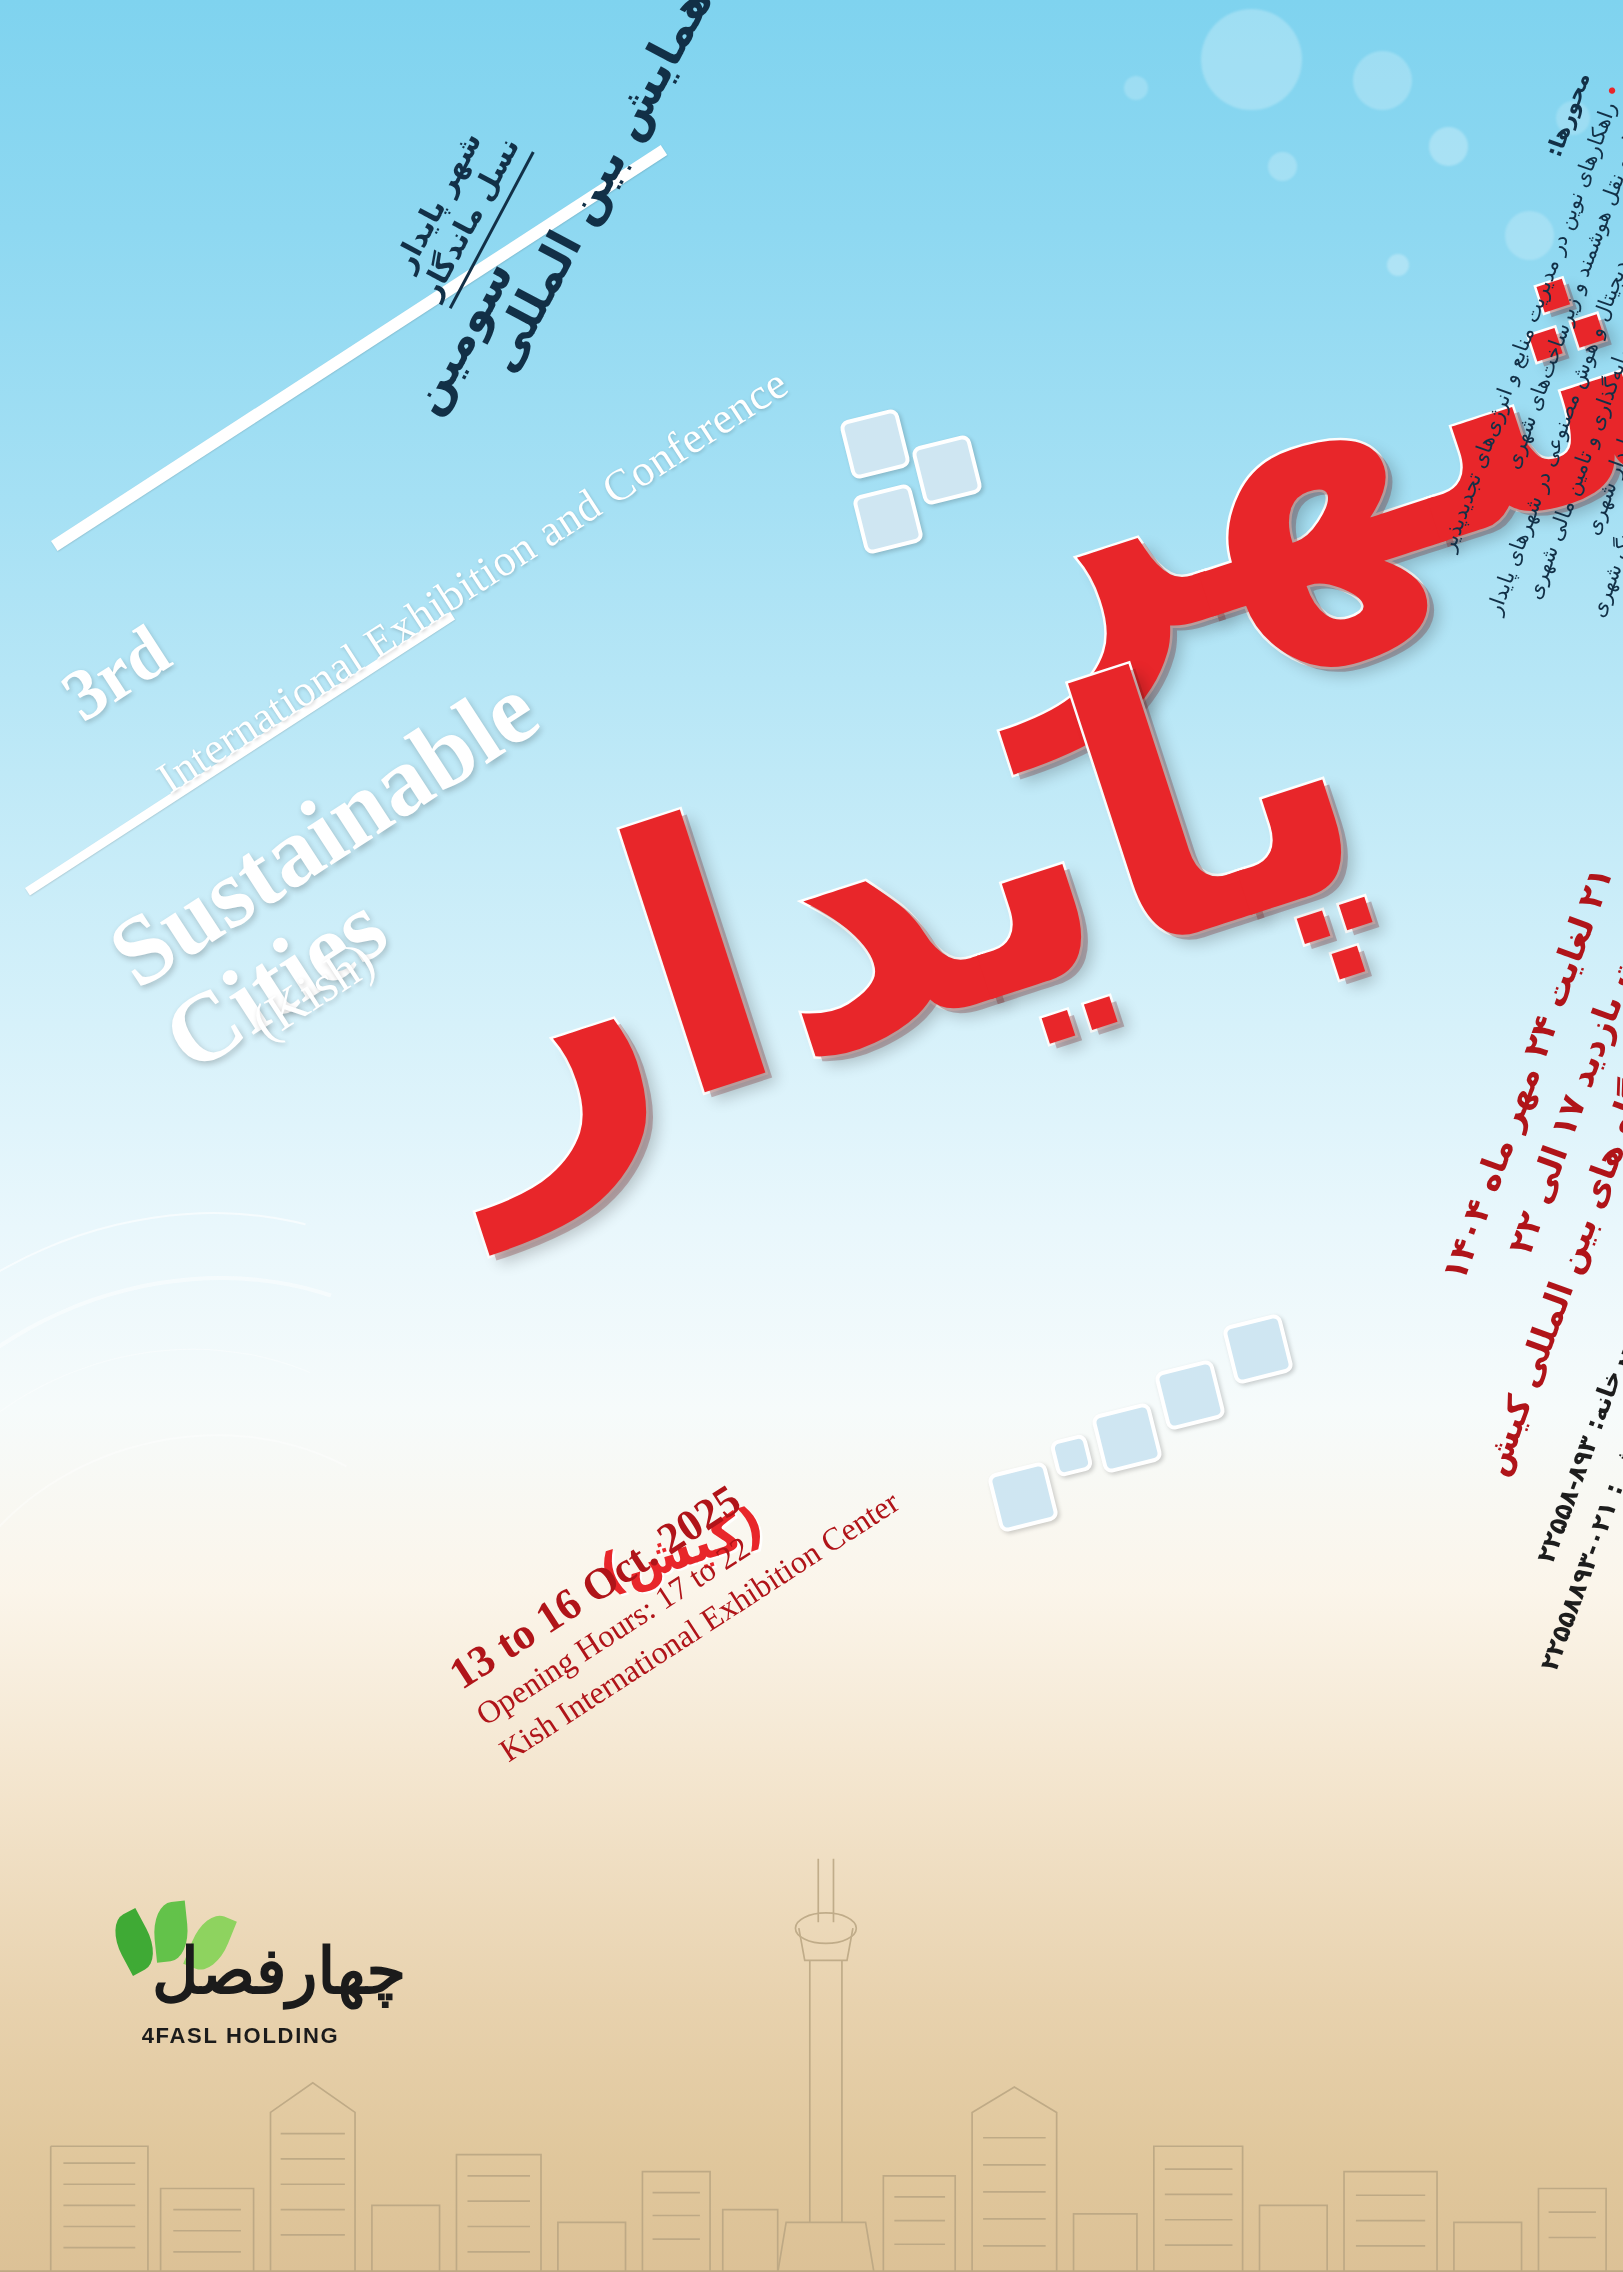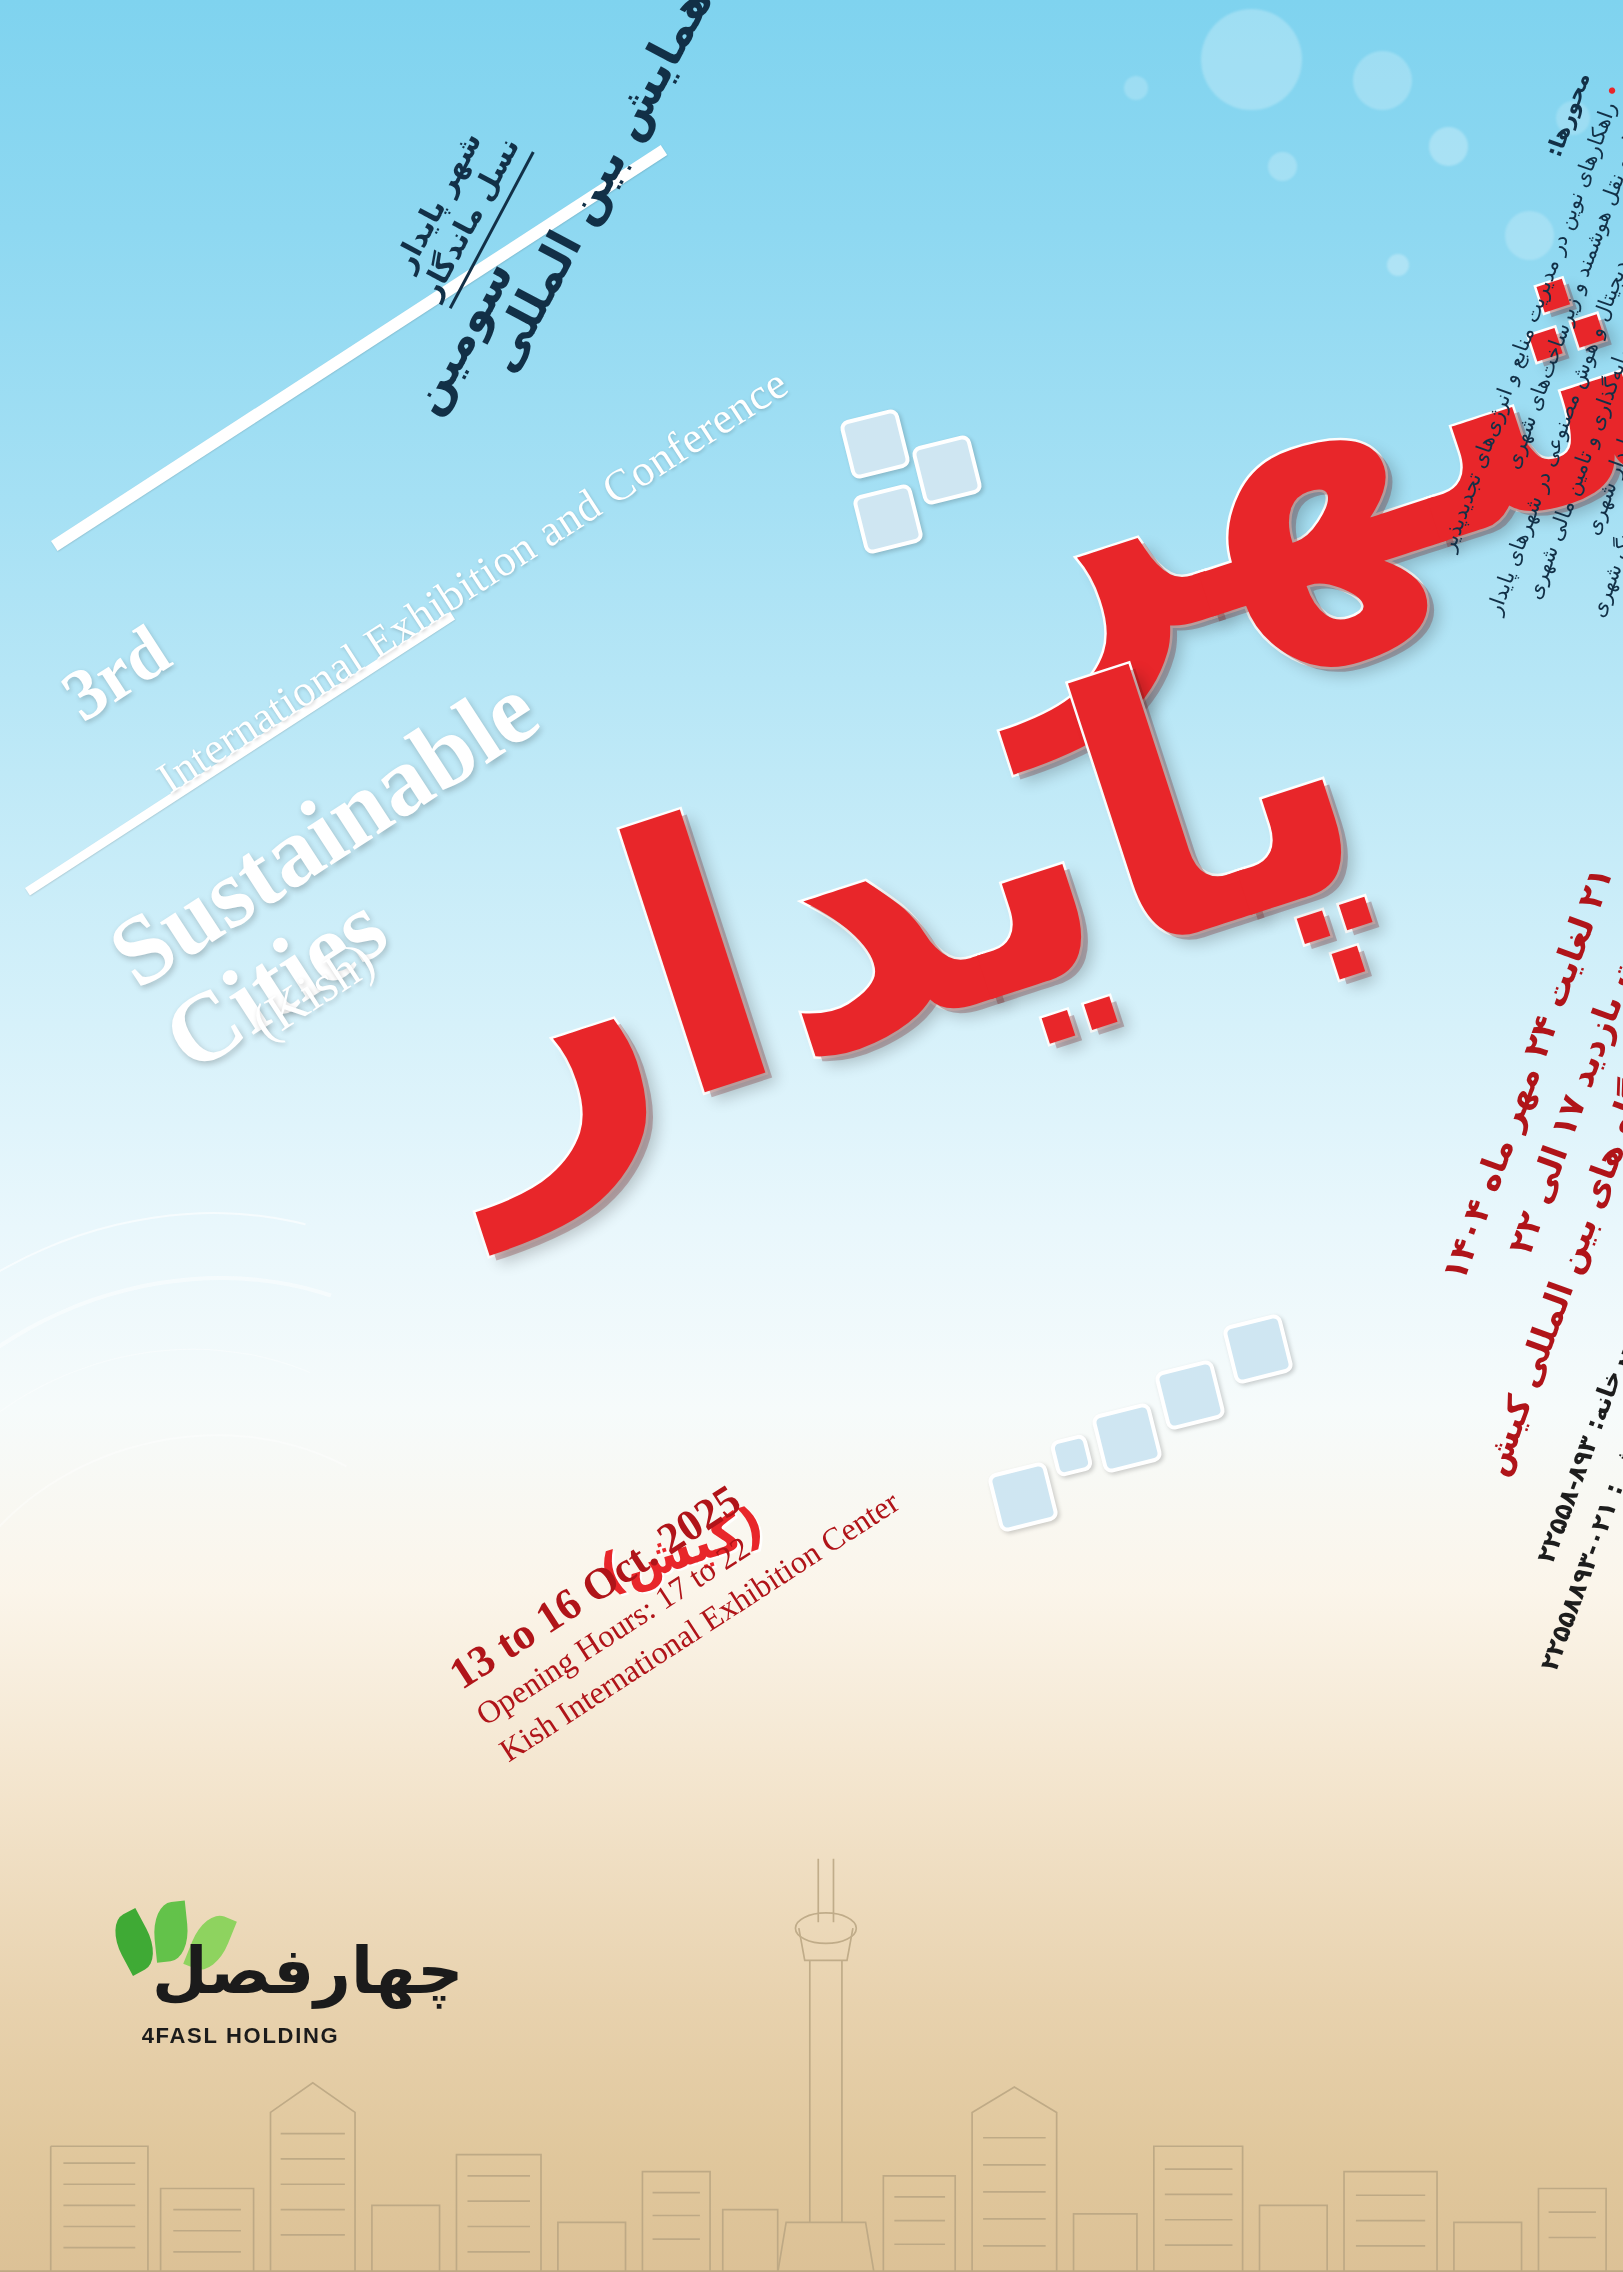--- a/index.html
+++ b/index.html
@@ -243,20 +243,21 @@
   #logo {
     position: absolute;
     left: 101px;
     top: 1902px;
     width: 279px;
     text-align: center;
   }
   #logo .mark {
     position: relative;
     height: 118px;
+    font-family: Liberation Serif, serif;
   }
   #logo .leaf {
     position: absolute;
     width: 34px;
     height: 59px;
     background: #3faa35;
     border-radius: 60% 0 60% 0;
     transform-origin: bottom center;
   }
   #logo .fa-mark {

